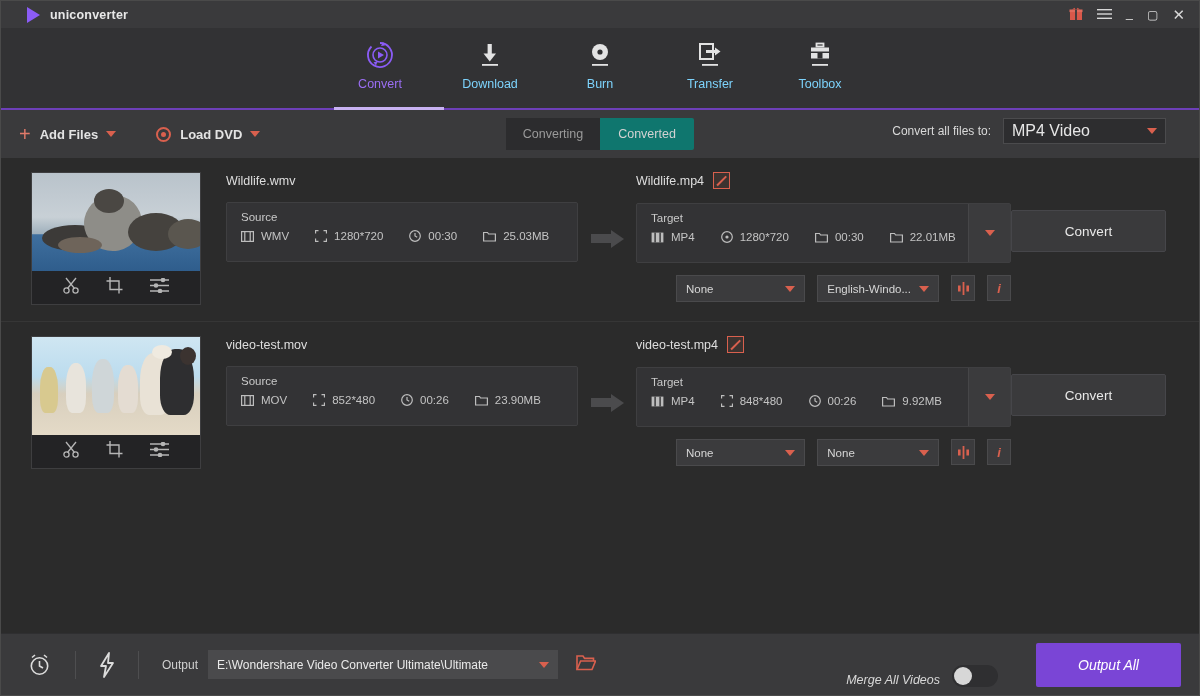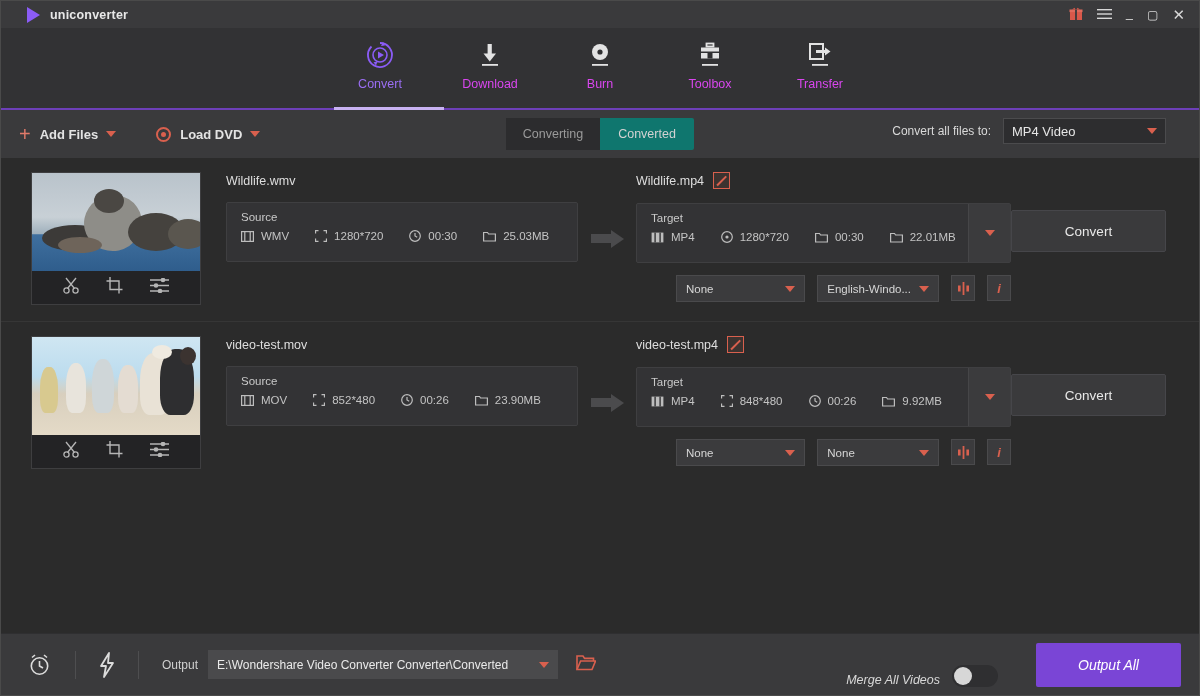--- a/index.html
+++ b/index.html
@@ -50,21 +50,21 @@
     background: #323234;
     display: flex; justify-content: center; align-items: flex-start;
     gap: 0; padding-top: 12px;
     position: relative;
   }
   .nav-item {
     width: 110px; display: flex; flex-direction: column;
     align-items: center; gap: 7px; cursor: pointer;
   }
   .nav-ico { height: 30px; display: flex; align-items: center; justify-content: center; }
-  .nav-label { font-size: 12.5px; color: #d946ef; }
+  .nav-label { font-size: 12.5px; color: #7dd3fc; }
   .nav-item.active .nav-label { color: #9b6ef3; }
   .nav-underline {
     position: absolute; bottom: 0; height: 3px; background: #c8b2f2;
     left: 333px; width: 110px;
   }
   .nav-rule {
     position: absolute; bottom: 0; left: 0; right: 0; height: 2px;
     background: #6d3fb8;
   }
 
@@ -105,21 +105,21 @@
   .convert-all-to {
     position: absolute; right: 33px; top: 8px;
     display: flex; align-items: center; gap: 12px;
   }
   .cat-label { font-size: 12px; color: #d9d9d9; }
   .cat-select {
     width: 163px; height: 26px; background: #2d2d2f;
     border: 1px solid #4b4b4d; display: flex; align-items: center;
     padding: 0 8px; cursor: pointer;
   }
-  .cat-select span { font-size: 13px; color: #e6e6e6; }
+  .cat-select span { font-size: 16px; color: #e6e6e6; }
   .cat-select .caret { margin-left: auto; }
 
   
   .list { flex: 1 1 auto; background: #2b2b2b; overflow: hidden; }
   .row {
     height: 163px; display: flex; align-items: flex-start;
     padding: 14px 18px 0 30px; position: relative;
   }
   .row + .row { border-top: 1px solid #363636; }
 
@@ -308,40 +308,40 @@
           <circle cx="15" cy="12" r="2.6" fill="#2f2f31"></circle>
           <rect x="7" y="24" width="16" height="1.8" fill="#e3e3e3"></rect>
         </svg>
       </span>
       <span class="nav-label">Burn</span>
     </div>
 
     <div class="nav-item">
       <span class="nav-ico">
         <svg width="30" height="30" viewBox="0 0 30 30">
+          <rect x="5" y="4" width="13" height="15" fill="none" stroke="#e3e3e3" stroke-width="2"></rect>
+          <rect x="11" y="10" width="12" height="3" fill="#e3e3e3"></rect>
+          <path d="M20 7.5 L25.5 11.5 L20 15.5 Z" fill="#e3e3e3"></path>
+          <rect x="7" y="24" width="16" height="1.8" fill="#e3e3e3"></rect>
+        </svg>
+      </span>
+      <span class="nav-label">Transfer</span>
+    </div>
+
+    <div class="nav-item">
+      <span class="nav-ico">
+        <svg width="30" height="30" viewBox="0 0 30 30">
           <rect x="11.5" y="3.5" width="7" height="3" fill="none" stroke="#e3e3e3" stroke-width="1.8"></rect>
           <rect x="6" y="7.5" width="18" height="4" fill="#e3e3e3"></rect>
           <rect x="6" y="13" width="18" height="5.5" fill="#e3e3e3"></rect>
           <rect x="12.5" y="13" width="5" height="5.5" fill="#2f2f31"></rect>
           <rect x="7" y="24" width="16" height="1.8" fill="#e3e3e3"></rect>
         </svg>
       </span>
       <span class="nav-label">Toolbox</span>
-    </div>
-
-    <div class="nav-item">
-      <span class="nav-ico">
-        <svg width="30" height="30" viewBox="0 0 30 30">
-          <rect x="5" y="4" width="13" height="15" fill="none" stroke="#e3e3e3" stroke-width="2"></rect>
-          <rect x="11" y="10" width="12" height="3" fill="#e3e3e3"></rect>
-          <path d="M20 7.5 L25.5 11.5 L20 15.5 Z" fill="#e3e3e3"></path>
-          <rect x="7" y="24" width="16" height="1.8" fill="#e3e3e3"></rect>
-        </svg>
-      </span>
-      <span class="nav-label">Transfer</span>
     </div>
 
     <div class="nav-rule"></div>
     <div class="nav-underline"></div>
   </div>
 
   <div class="toolbar">
     <div class="tb-btn">
       <span class="plus">+</span>
       <span>Add Files</span>
@@ -699,21 +699,21 @@
     </span>
     <span class="vdiv"></span>
     <span class="b-ic">
       <svg width="16" height="26" viewBox="0 0 16 26">
         <path d="M10 1 L2 14 L7 14 L5 25 L14 11 L9 11 Z" fill="none" stroke="#dcdcdc" stroke-width="1.8" stroke-linejoin="round"></path>
       </svg>
     </span>
     <span class="vdiv"></span>
     <span class="out-label">Output</span>
     <div class="out-box">
-      <span>E:\Wondershare Video Converter Converter\Converted</span>
+      <span>E:\Wondershare Video Converter Ultimate\Ultimate</span>
       <span class="caret"></span>
     </div>
     <span class="folder-open">
       <svg width="20" height="17" viewBox="0 0 20 17">
         <path d="M1 15.5 L1 2 L7 2 L8.6 4.4 L17.5 4.4 L17.5 7" fill="none" stroke="#d9604e" stroke-width="1.6"></path>
         <path d="M1 15.5 L4.6 7 L19.5 7 L16 15.5 Z" fill="none" stroke="#d9604e" stroke-width="1.6"></path>
       </svg>
     </span>
 
     <div class="merge-wrap">

